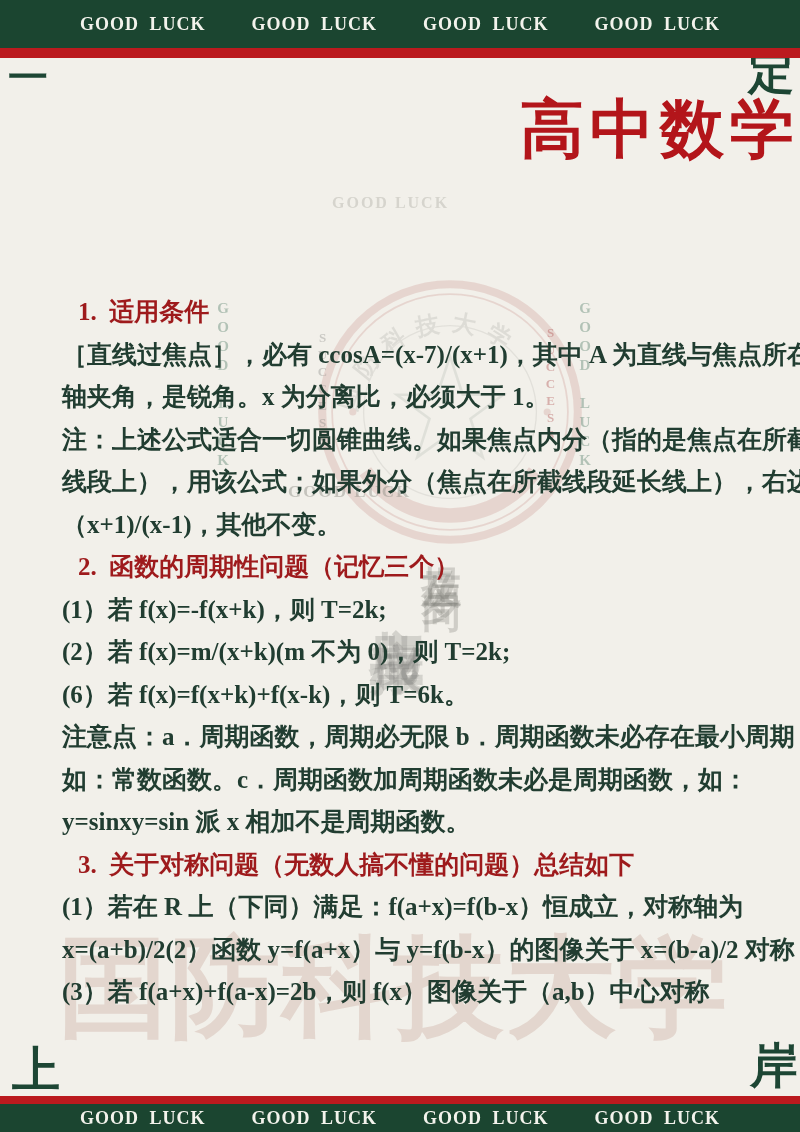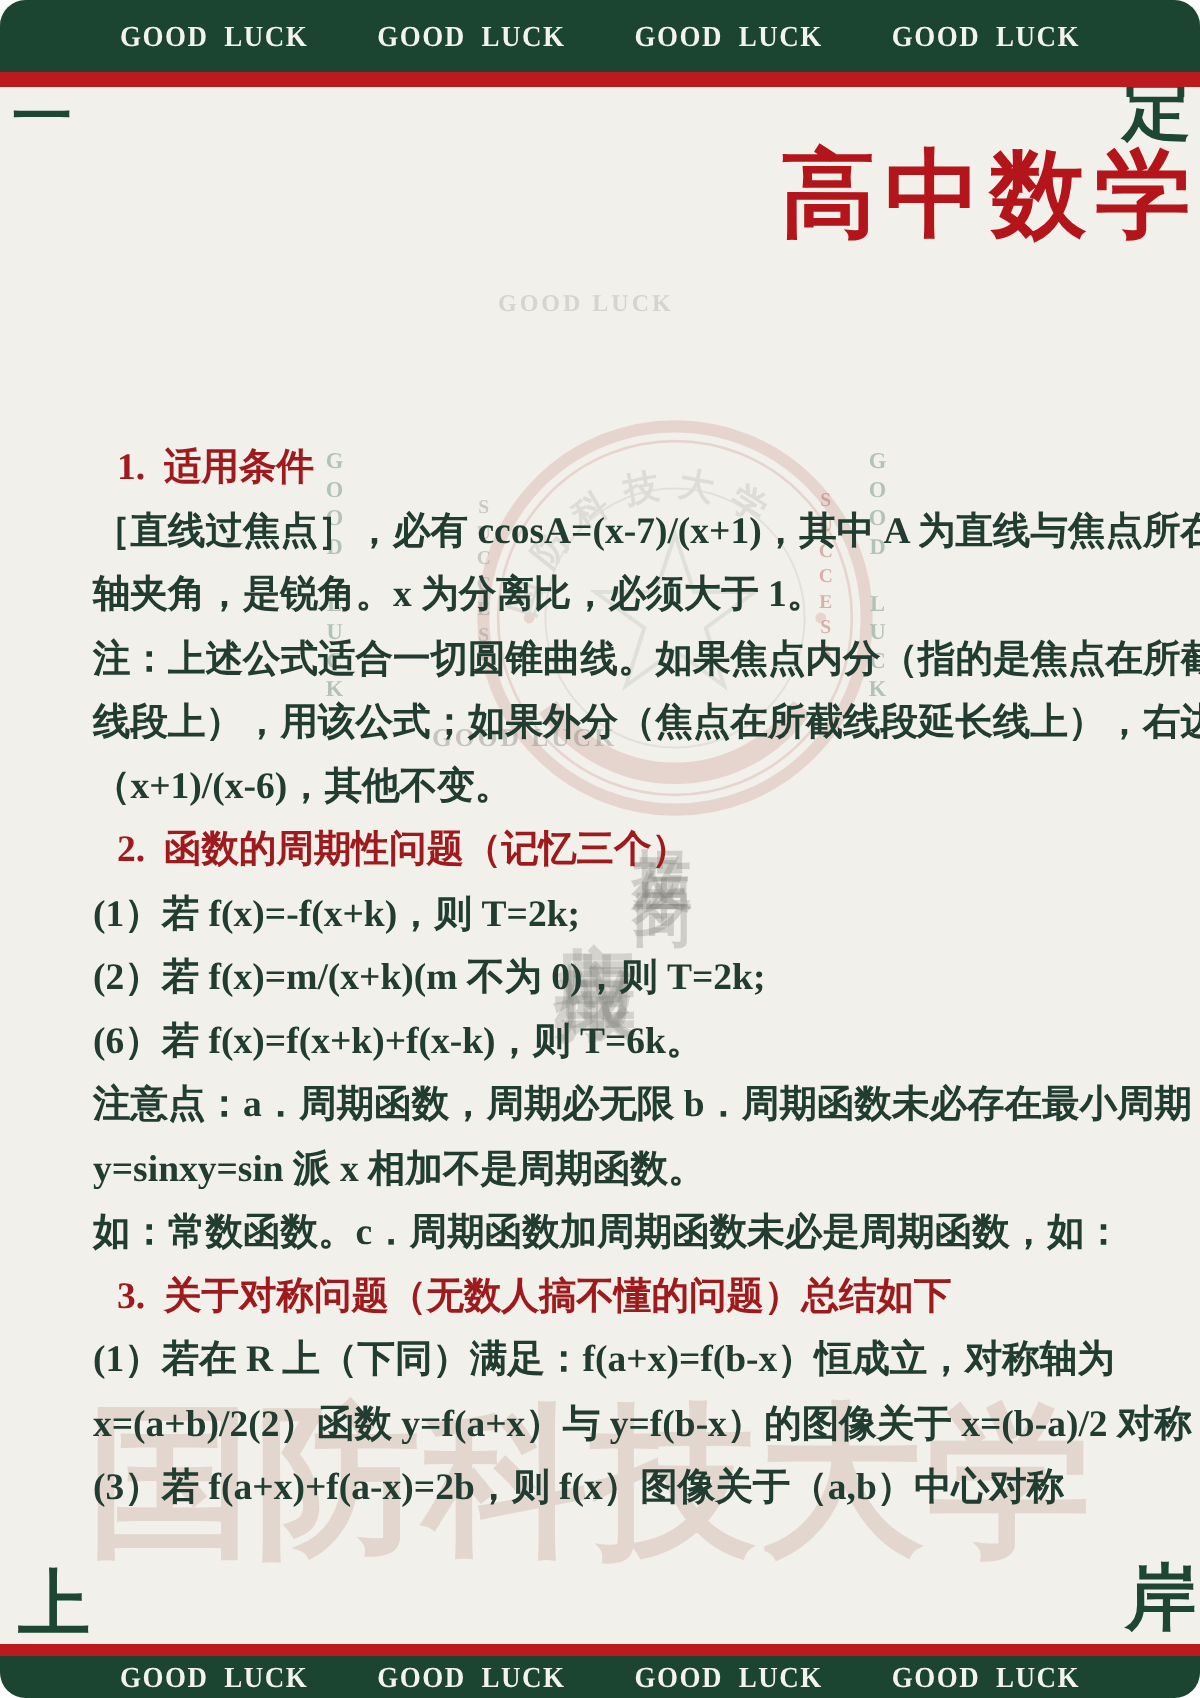--- a/index.html
+++ b/index.html
@@ -2,21 +2,20 @@
 <html><head>
 <meta charset="utf-8">
 <style>
   html,body{margin:0;padding:0;}
   .page{
     position:relative;
     width:800px;height:1132px;
     background:#f2f0ea;
     overflow:hidden;
     font-family:"Liberation Serif","DejaVu Serif",serif;
-    border-radius:17px;
   }
   
   .banner{
     position:absolute;left:0;width:800px;
     background:#1b4530;
     display:flex;align-items:center;justify-content:center;gap:46px;
     z-index:5;
   }
   .banner-top{top:0;height:48px;}
   .banner-bottom{bottom:0;height:28px;}
@@ -119,28 +118,28 @@
   <div class="wm wm-big">国防科技大学</div>
 
   <div class="title">高中数学</div>
 
   <div class="content">
       <div class="line heading">1.  适用条件</div>
       <div class="line body">［直线过焦点］，必有 ccosA=(x-7)/(x+1)，其中 A 为直线与焦点所在</div>
       <div class="line body">轴夹角，是锐角。x 为分离比，必须大于 1。</div>
       <div class="line body">注：上述公式适合一切圆锥曲线。如果焦点内分（指的是焦点在所截</div>
       <div class="line body">线段上），用该公式；如果外分（焦点在所截线段延长线上），右边为</div>
-      <div class="line body">（x+1)/(x-6)，其他不变。</div>
+      <div class="line body">（x+1)/(x-1)，其他不变。</div>
       <div class="line heading">2.  函数的周期性问题（记忆三个）</div>
       <div class="line body">(1）若 f(x)=-f(x+k)，则 T=2k;</div>
       <div class="line body">(2）若 f(x)=m/(x+k)(m 不为 0)，则 T=2k;</div>
       <div class="line body">(6）若 f(x)=f(x+k)+f(x-k)，则 T=6k。</div>
       <div class="line body">注意点：a．周期函数，周期必无限 b．周期函数未必存在最小周期，</div>
+      <div class="line body">如：常数函数。c．周期函数加周期函数未必是周期函数，如：</div>
       <div class="line body">y=sinxy=sin 派 x 相加不是周期函数。</div>
-      <div class="line body">如：常数函数。c．周期函数加周期函数未必是周期函数，如：</div>
       <div class="line heading">3.  关于对称问题（无数人搞不懂的问题）总结如下</div>
       <div class="line body">(1）若在 R 上（下同）满足：f(a+x)=f(b-x）恒成立，对称轴为</div>
       <div class="line body">x=(a+b)/2(2）函数 y=f(a+x）与 y=f(b-x）的图像关于 x=(b-a)/2 对称；</div>
       <div class="line body">(3）若 f(a+x)+f(a-x)=2b，则 f(x）图像关于（a,b）中心对称</div>
     </div>
 
   <div class="stripe stripe-bottom"></div>
   <div class="banner banner-bottom">
       <span class="gl">GOOD LUCK</span>
       <span class="gl">GOOD LUCK</span>

